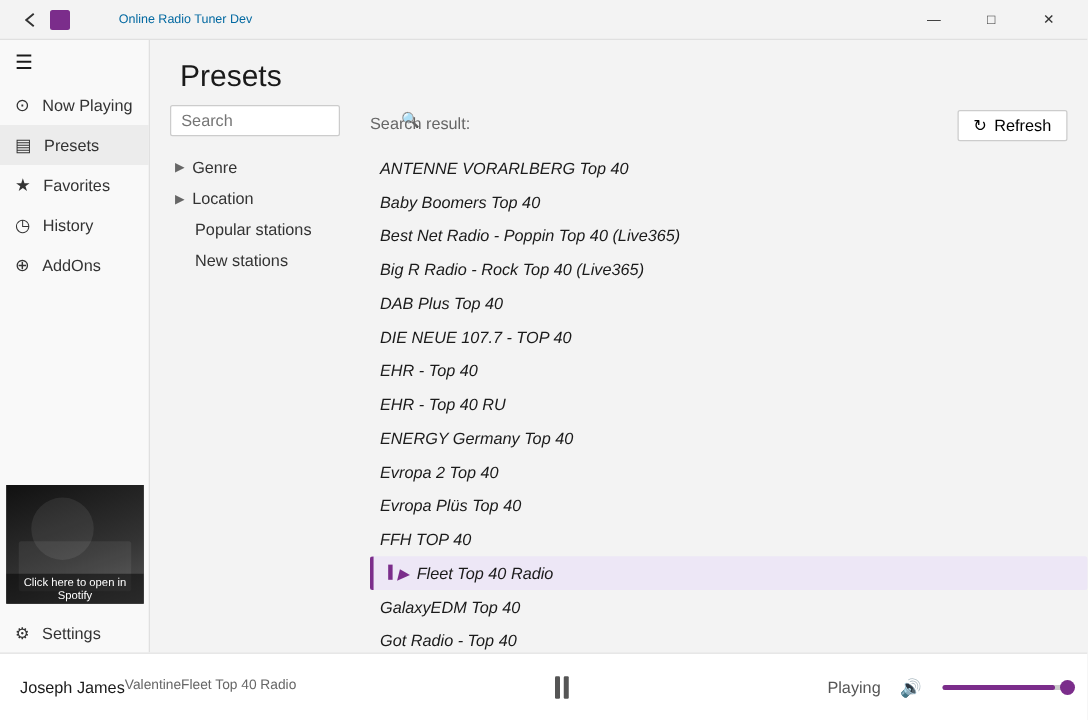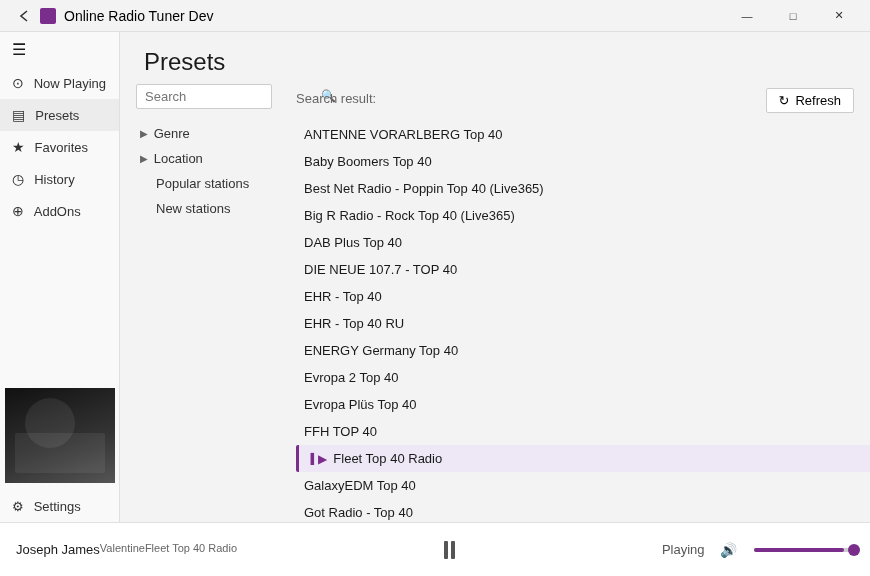--- a/index.html
+++ b/index.html
@@ -1,20 +1,20 @@
 <!DOCTYPE html>
 <html><head>
   <meta charset="utf-8">
   <style>
     * { box-sizing: border-box; margin: 0; padding: 0; }
     body { font-family: 'Segoe UI', sans-serif; font-size: 13px; background: #f3f3f3; color: #1a1a1a; width: 870px; height: 576px; overflow: hidden; display: flex; flex-direction: column; }
 
     
     .titlebar { height: 32px; background: #f3f3f3; display: flex; align-items: center; padding: 0 8px; border-bottom: 1px solid #e0e0e0; flex-shrink: 0; }
-    .titlebar-title { font-size: 14px; color: #000000; flex: 1; }
+    .titlebar-title { font-size: 10px; color: #0369a1; flex: 1; margin-left: 31px; }
     .titlebar-controls { display: flex; gap: 0; }
     .titlebar-btn { width: 46px; height: 32px; display: flex; align-items: center; justify-content: center; cursor: pointer; font-size: 11px; background: transparent; border: none; color: #333; }
     .back-btn { width: 32px; height: 32px; display: flex; align-items: center; justify-content: center; cursor: pointer; }
 
     
     .app-body { display: flex; flex: 1; overflow: hidden; }
 
     
     .sidebar { width: 120px; background: #f9f9f9; display: flex; flex-direction: column; border-right: 1px solid #e0e0e0; flex-shrink: 0; }
     .sidebar-hamburger { padding: 8px 12px; cursor: pointer; font-size: 16px; }
@@ -42,21 +42,21 @@
     .filter-section { margin-top: 4px; }
     .filter-item { display: flex; align-items: center; gap: 6px; padding: 5px 4px; cursor: pointer; font-size: 13px; color: #333; }
     .filter-item .chevron { font-size: 10px; color: #666; }
     .filter-item.indent { padding-left: 20px; }
 
     
     .right-panel { flex: 1; overflow-y: auto; padding: 0 0 0 16px; }
     .section-header { display: flex; align-items: center; justify-content: space-between; padding: 4px 16px 8px 0; }
     .search-result-label { font-size: 13px; color: #666; margin-bottom: 4px; }
     .refresh-btn { display: flex; align-items: center; gap: 6px; padding: 4px 12px; border: 1px solid #ccc; background: white; cursor: pointer; font-size: 13px; border-radius: 2px; }
-    .station-item { display: flex; align-items: center; padding: 6px 16px 6px 8px; cursor: pointer; border-radius: 2px; gap: 4px; }
+    .station-item { display: flex; align-items: center; padding: 6px 16px 6px 8px; cursor: pointer; border-radius: 2px; gap: 4px; font-style: italic; }
     .station-item.playing { background: #ede7f6; border-left: 3px solid #7b2d8b; }
     .station-item.playing .station-name { color: #1a1a1a; }
     .station-name { font-size: 13px; color: #1a1a1a; flex: 1; }
     .play-indicator { color: #7b2d8b; font-size: 12px; margin-right: 2px; }
     .playing-icon { color: #7b2d8b; font-size: 10px; }
 
     
     .player-bar { height: 54px; background: white; border-top: 1px solid #e0e0e0; display: flex; align-items: center; padding: 0 16px; gap: 16px; flex-shrink: 0; }
     .player-info { display: flex; min-width: 120px; }
     .player-track { font-size: 13px; font-weight: 500; }
@@ -123,20 +123,21 @@
       </div>
     </div>
     <div class="sidebar-spacer"></div>
 
     <div class="sidebar-thumb">
       <div class="thumb-img" style="width:110px;height:95px;background:linear-gradient(160deg,#111 0%,#333 60%,#555 100%);position:relative;">
 
         <div style="position:absolute;bottom:10px;left:10px;right:10px;height:40px;background:rgba(255,255,255,0.07);border-radius:2px;"></div>
         <div style="position:absolute;top:10px;left:20px;width:50px;height:50px;background:rgba(255,255,255,0.08);border-radius:50%;"></div>
       </div>
+      <div class="sidebar-thumb-overlay">Click here to open in Spotify</div>
     </div>
     <div class="sidebar-settings">
       <span>⚙</span>
       <span>Settings</span>
     </div>
   </div>
 
   <div class="content">
     <div class="content-header">
       <h1>Presets</h1>

